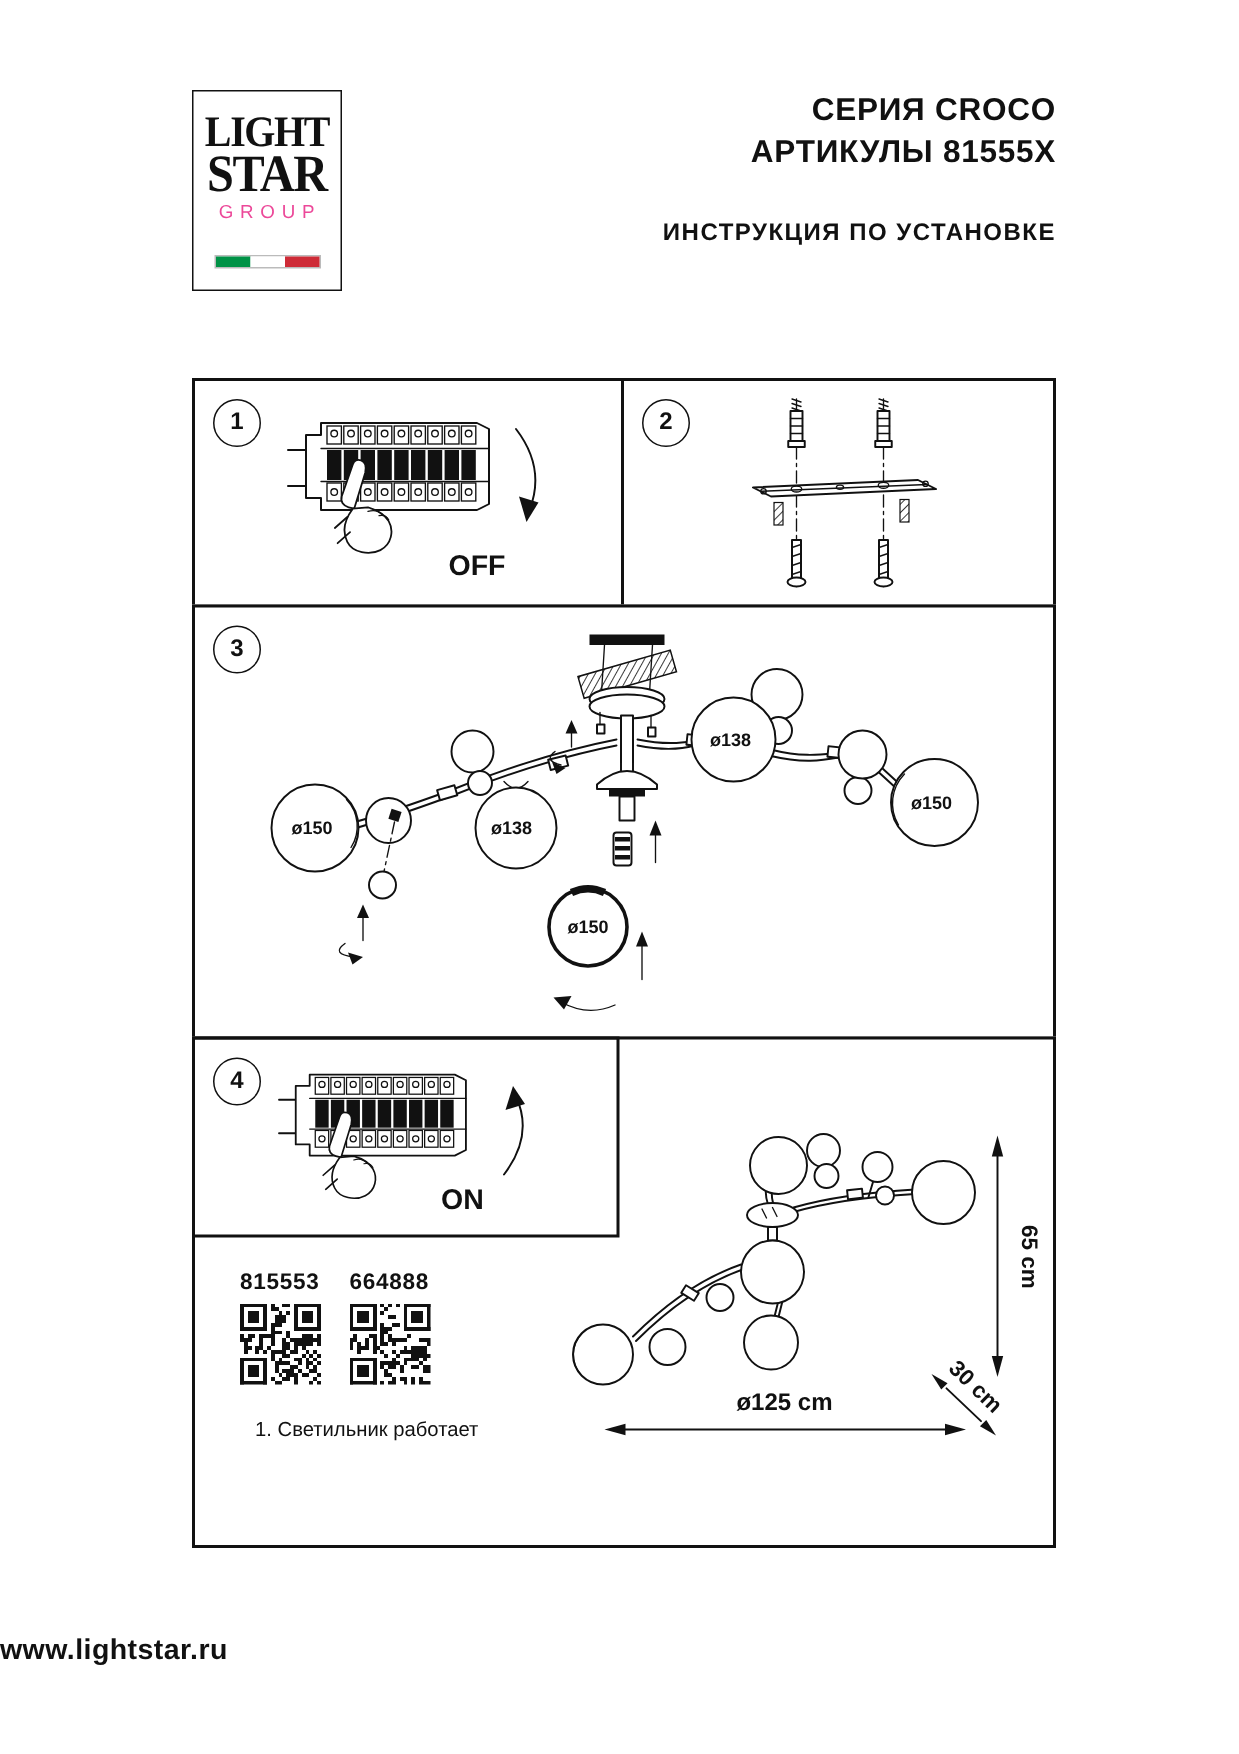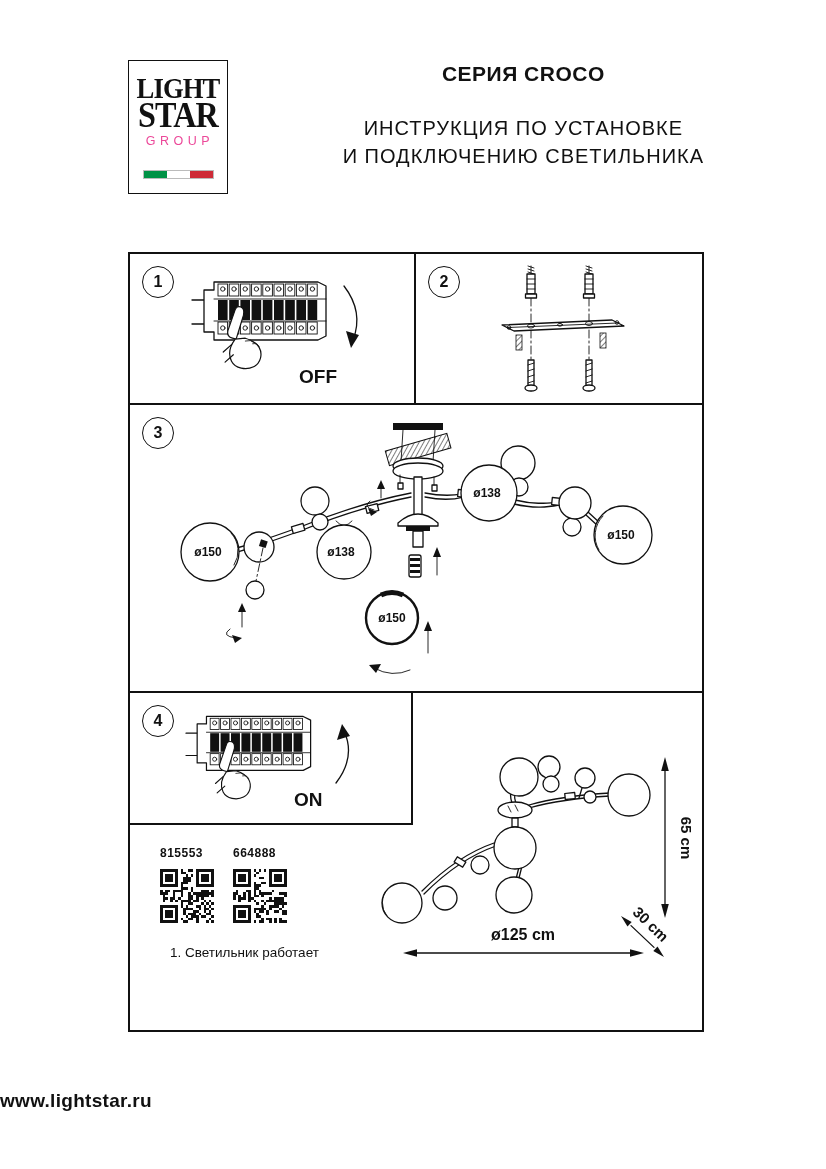--- a/index.html
+++ b/index.html
@@ -10,24 +10,24 @@
             border:1px solid #111;box-sizing:border-box;text-align:center;background:#fff;}
   .logo-light{margin-top:14px;font-family:"Liberation Serif",serif;font-weight:bold;
               font-size:29px;line-height:26px;transform:scaleX(.92);letter-spacing:-1px;}
   .logo-star{font-family:"Liberation Serif",serif;font-weight:bold;font-size:35px;
              line-height:30px;transform:scaleX(.92);letter-spacing:-1px;}
   .logo-group{font-size:12.5px;letter-spacing:4.5px;margin-top:3px;margin-left:4px;color:#ec4899;}
   .flag{position:absolute;left:14px;bottom:14px;width:71px;height:9px;display:flex;
         border:.5px solid #bbb;box-sizing:border-box;}
   .flag span{flex:1;height:100%;}
   .fg{background:#009246;} .fw{background:#fff;} .fr{background:#ce2b37;}
-  .header-text{position:absolute;right:122px;top:60px;text-align:center;}
+  .header-text{position:absolute;right:122px;top:60px;text-align:right;}
   .series{font-size:21px;font-weight:bold;line-height:28px;letter-spacing:.5px;}
   .title-gap{height:26px;}
-  .instr{font-size:20px;font-weight:normal;line-height:28px;letter-spacing:1px;}
+  .instr{font-size:16px;font-weight:bold;line-height:28px;letter-spacing:1px;}
   
   .panel{position:absolute;border:2px solid #111;box-sizing:border-box;background:#fff;}
   #panel1{left:128px;top:252px;width:288px;height:153px;}
   #panel2{left:414px;top:252px;width:290px;height:153px;}
   #panel3{left:128px;top:403px;width:576px;height:290px;}
   #panelB{left:128px;top:691px;width:576px;height:341px;}
   #panel4box{position:absolute;left:-2px;top:-2px;width:285px;height:134px;
              border:2px solid #111;box-sizing:border-box;}
   .step{position:absolute;left:12px;top:12px;width:32px;height:32px;border:1.6px solid #111;
         border-radius:50%;box-sizing:border-box;display:flex;align-items:center;
@@ -38,21 +38,21 @@
   .lnt{fill:none;stroke:#111;stroke-width:.9;stroke-linecap:round;}
   .lw{fill:#fff;stroke:#111;stroke-width:1.3;stroke-linejoin:round;}
   .lw2{fill:#fff;stroke:#111;stroke-width:2.4;}
   .fb{fill:#111;stroke:none;}
   .dash{stroke-dasharray:8 3 2 3;}
   text.gl{font:bold 12px "Liberation Sans",sans-serif;fill:#111;text-anchor:middle;}
   text.sw{font:bold 19px "Liberation Sans",sans-serif;fill:#111;}
   text.dim{font:bold 16px "Liberation Sans",sans-serif;fill:#111;text-anchor:middle;}
   text.dim2{font:bold 15px "Liberation Sans",sans-serif;fill:#111;text-anchor:middle;}
   
-  .article{position:absolute;top:153px;font-size:12px;font-weight:bold;letter-spacing:.5px;}
+  .article{position:absolute;top:153px;font-size:15px;font-weight:bold;letter-spacing:.5px;}
   .qr{position:absolute;top:176px;width:54px;height:54px;}
   .notes{position:absolute;left:20px;top:250px;font-size:13.5px;line-height:19px;margin-left:20px;}
   
   .footer{position:absolute;left:0;right:0;top:1090px;
           font-size:19px;font-weight:bold;letter-spacing:.3px;}
 </style>
 </head>
 <body>
 
 <svg width="0" height="0" style="position:absolute">
@@ -136,23 +136,23 @@
     <div class="logo-star">STAR</div>
     <div class="logo-group">GROUP</div>
     <div class="flag">
         <span class="fg"></span>
         <span class="fw"></span>
         <span class="fr"></span>
       </div>
   </div>
   <div class="header-text">
     <div class="series">СЕРИЯ CROCO</div>
+    <div class="series">АРТИКУЛЫ 81555X</div>
     <div class="title-gap"></div>
     <div class="instr">ИНСТРУКЦИЯ ПО УСТАНОВКЕ</div>
-    <div class="instr">И ПОДКЛЮЧЕНИЮ СВЕТИЛЬНИКА</div>
   </div>
 
   <div class="panel" id="panel1">
     <div class="step">
         <span>1</span>
       </div>
     <svg class="psvg" width="284" height="149" viewBox="0 0 284 149">
       <use href="#breaker" transform="translate(62,20)"></use>
       <use href="#hand" transform="translate(96,52) scale(0.92)"></use>
       <path class="ln" d="M214,32 Q234,58 223,86"></path>

